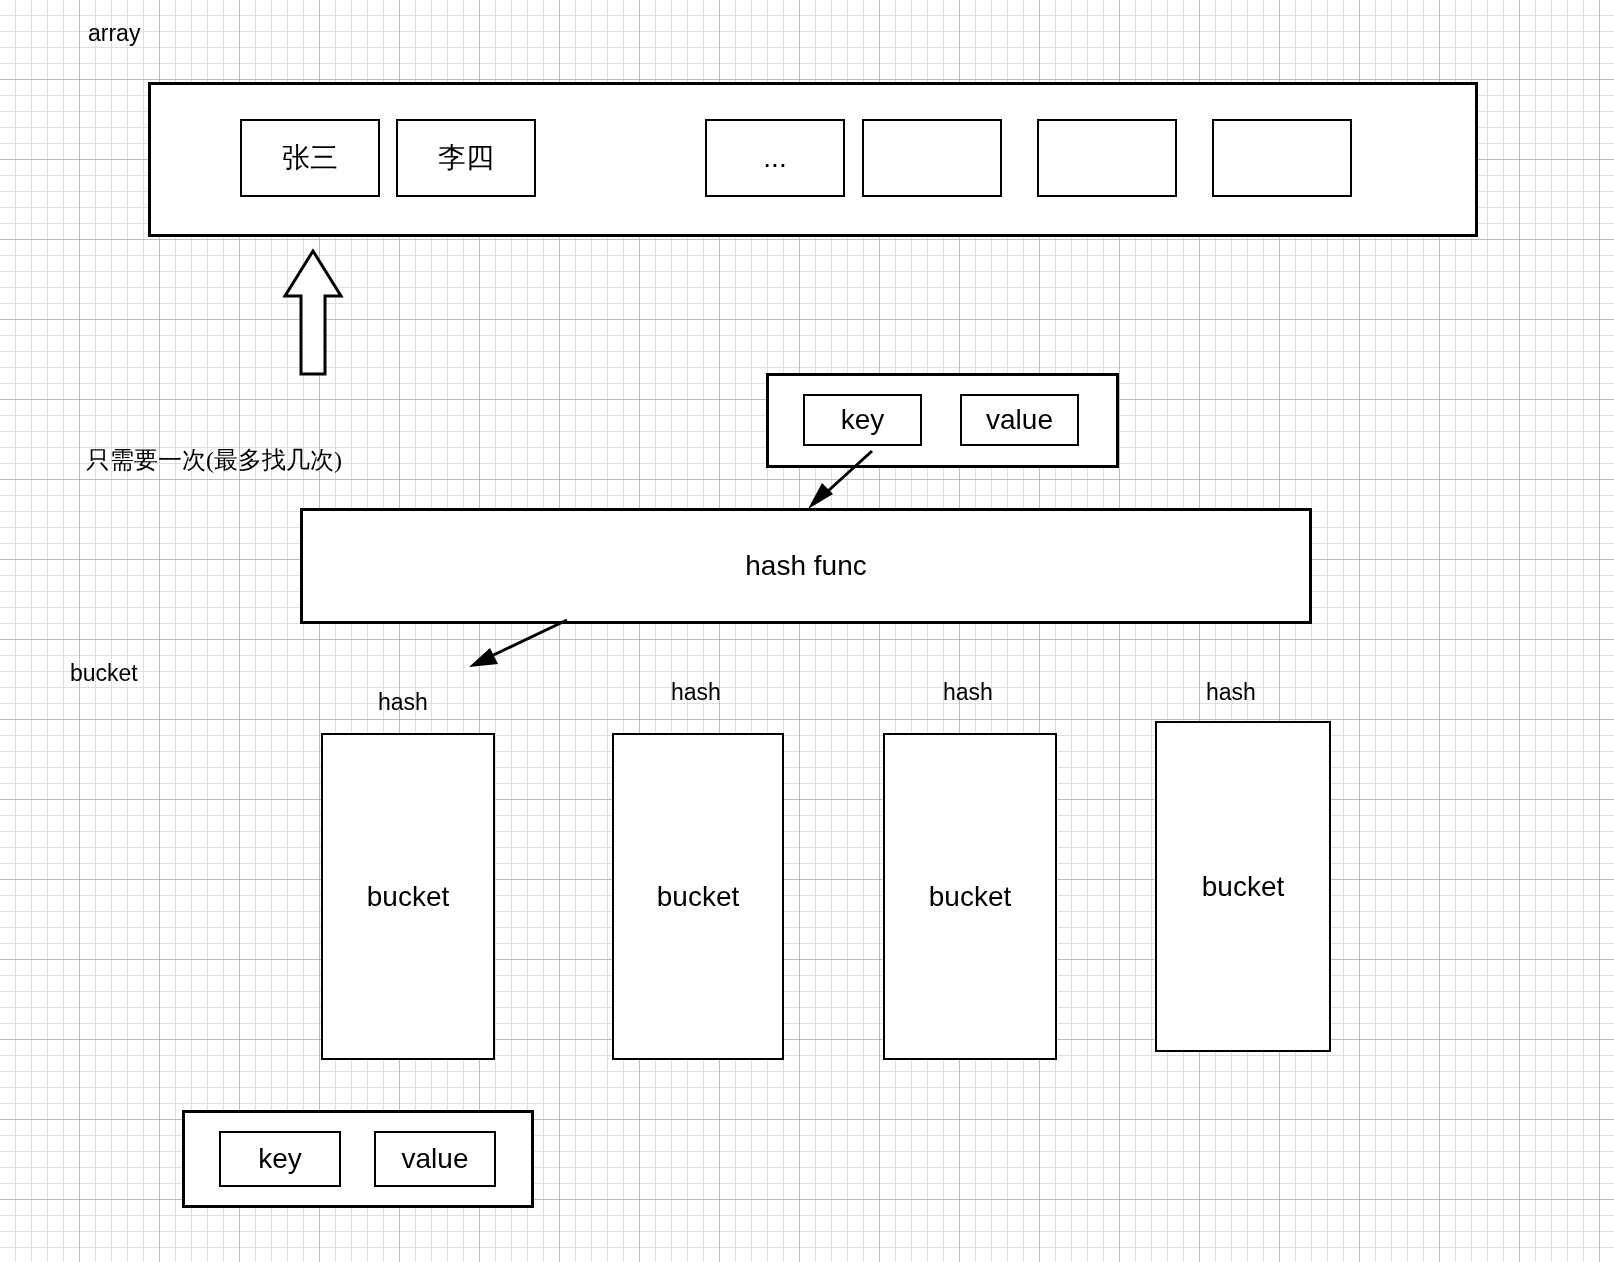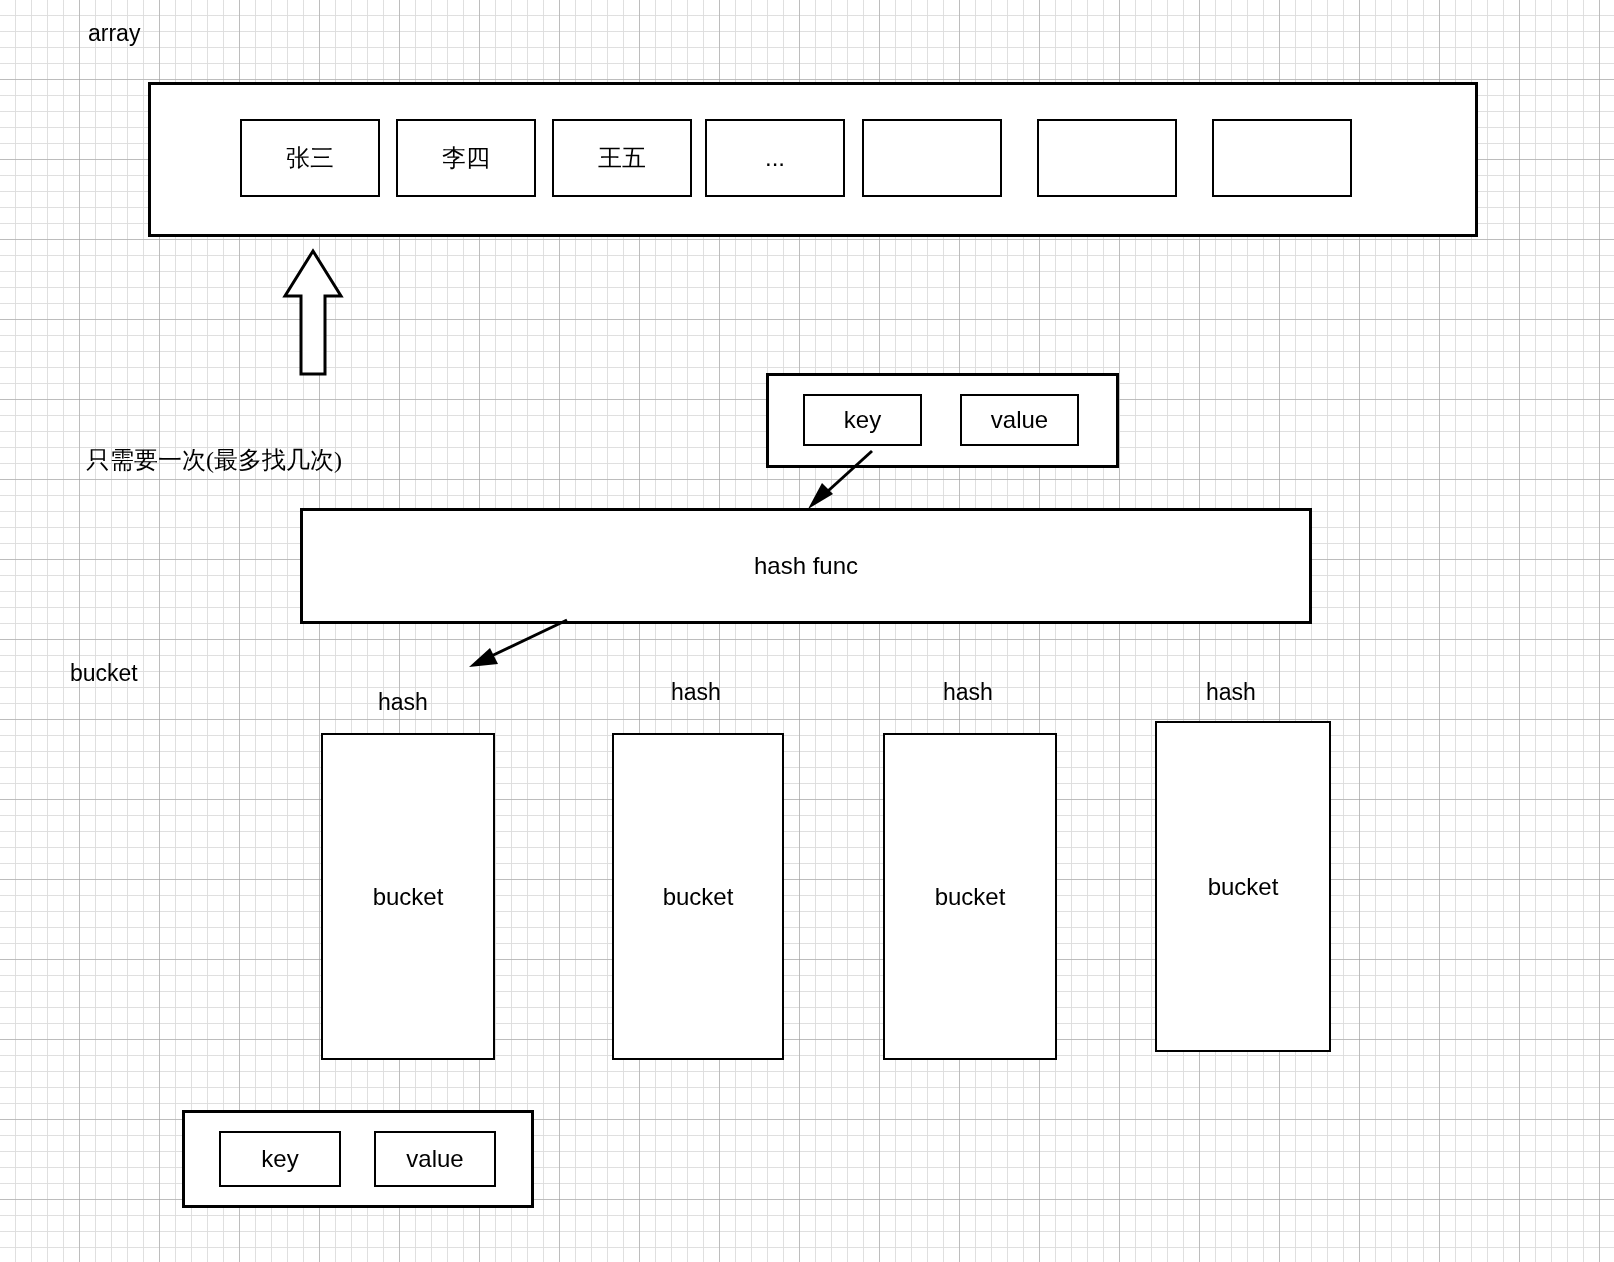--- a/index.html
+++ b/index.html
@@ -40,21 +40,21 @@
     color: #000000;
     white-space: nowrap;
     line-height: 1;
   }
   .ctr {
     display: flex;
     align-items: center;
     justify-content: center;
   }
   .cell-text {
-    font-size: 24px;
+    font-size: 28px;
     color: #000;
     line-height: 1;
   }
   .free-text {
     font-size: 23px;
   }
   .free-text.cn {
     font-size: 24px;
     font-family: Liberation Serif, serif;
   }
@@ -74,23 +74,20 @@
 
   <div class="lbl free-text" style="left:88px; top:22px;">array</div>
 
   <div class="box" style="left:148px; top:82px; width:1330px; height:155px;"></div>
 
   <div class="box thin ctr" style="left:240px; top:119px; width:140px; height:78px;">
     <span class="cell-text">张三</span>
   </div>
   <div class="box thin ctr" style="left:396px; top:119px; width:140px; height:78px;text-align:right;">
     <span class="cell-text">李四</span>
-  </div>
-  <div class="box thin ctr" style="left:552px; top:119px; width:140px; height:78px;">
-    <span class="cell-text">王五</span>
   </div>
   <div class="box thin ctr" style="left:705px; top:119px; width:140px; height:78px;">
     <span class="cell-text">...</span>
   </div>
   <div class="box thin ctr" style="left:862px; top:119px; width:140px; height:78px;">
     <span class="cell-text"></span>
   </div>
   <div class="box thin ctr" style="left:1037px; top:119px; width:140px; height:78px;">
     <span class="cell-text"></span>
   </div>

